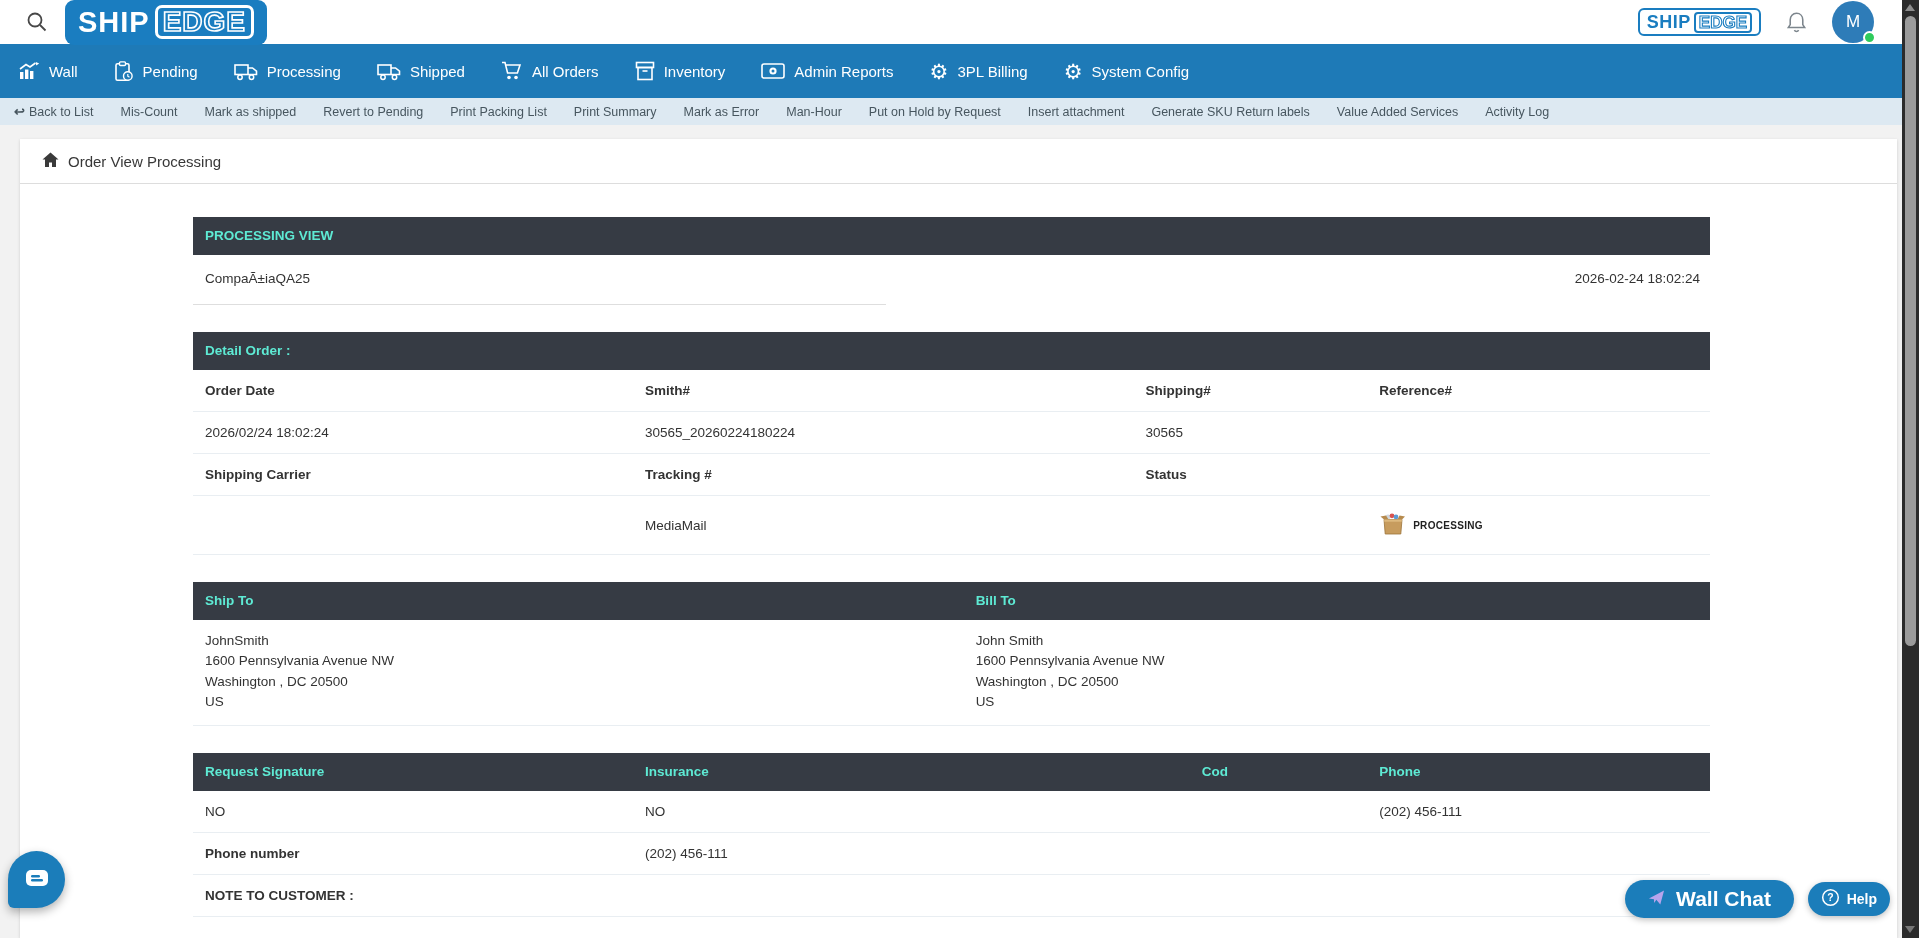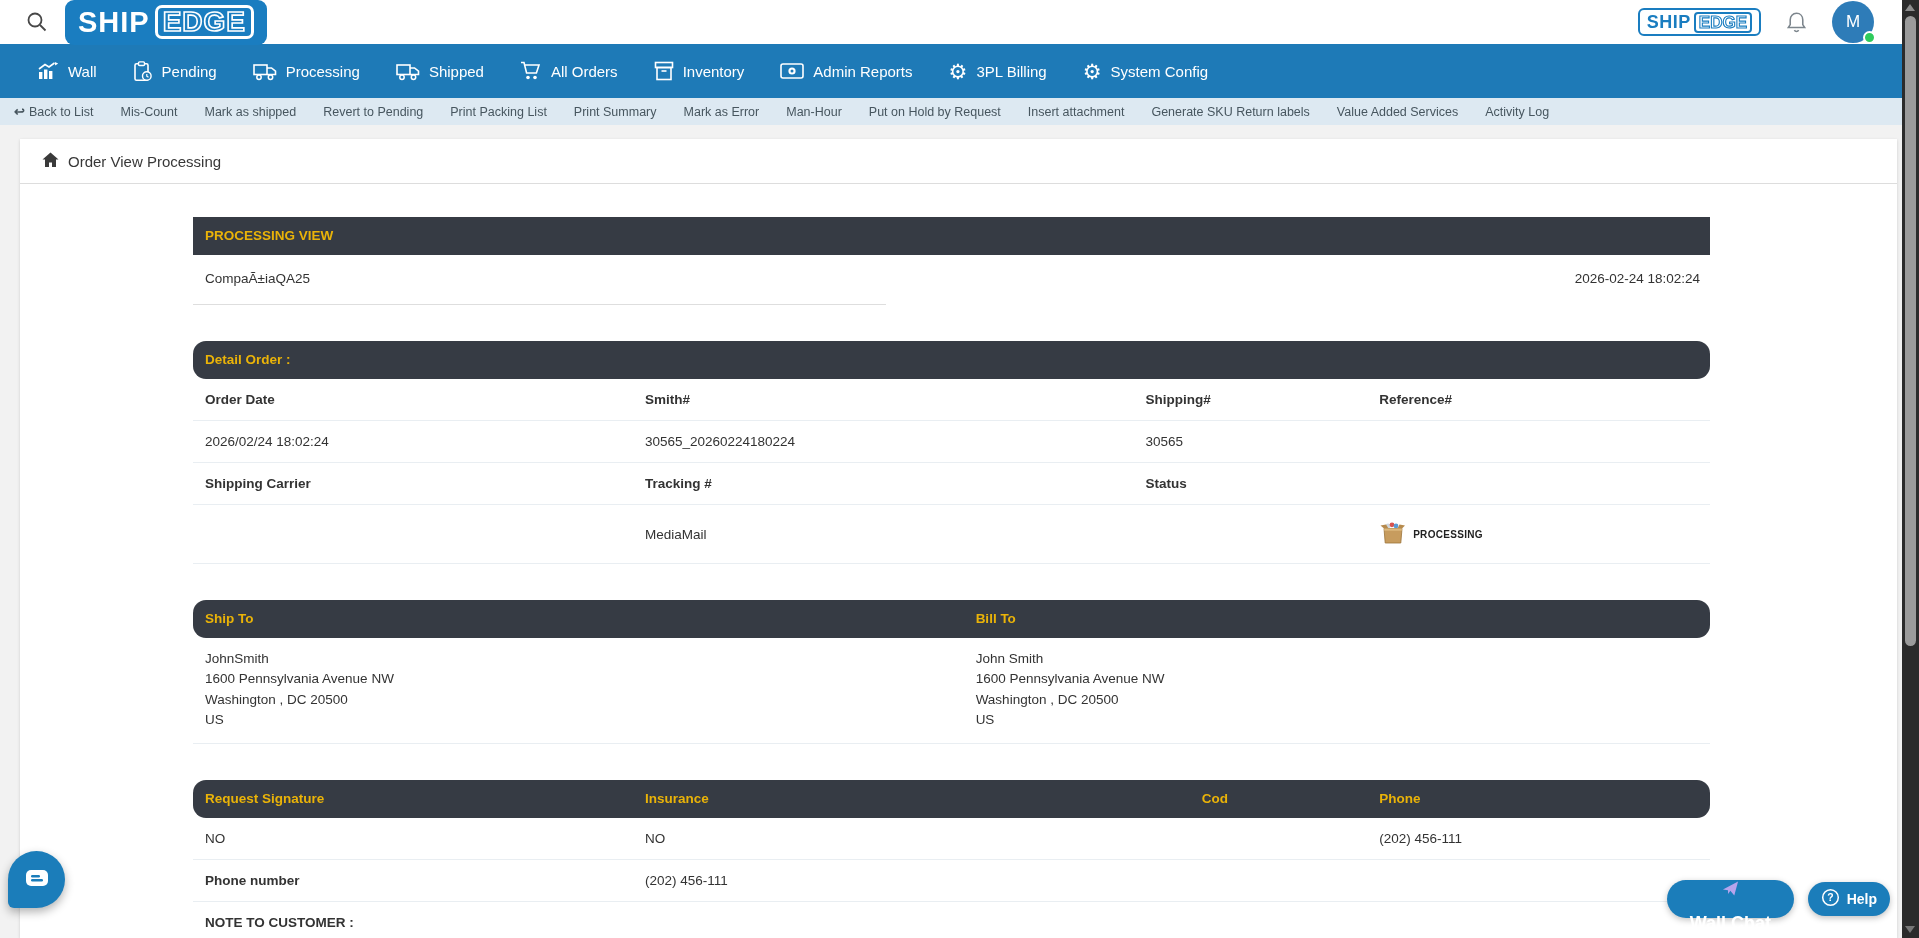--- a/index.html
+++ b/index.html
@@ -16,37 +16,37 @@
   .top-right { margin-left:auto; margin-right:45px; display:flex; align-items:center; gap:24px; }
   .logo-small { border:2px solid #1a7dc0; border-radius:6px; background:#fff; height:28px; padding:0 7px; display:flex; align-items:center; cursor:pointer; }
   .logo-small .ship { color:#1a7dc0; font-weight:bold; font-size:18px; letter-spacing:.5px; }
   .logo-small .edge-box { border:2px solid #1a7dc0; border-radius:4px; padding:0 3px; margin-left:3px; line-height:1; }
   .logo-small .edge { font-size:17px; font-weight:bold; color:transparent; -webkit-text-stroke:1.1px #1a7dc0; }
   .bell { cursor:pointer; display:flex; }
   .avatar { width:42px; height:42px; border-radius:50%; background:#2e7cb8; color:#fff; font-size:17px; display:flex; align-items:center; justify-content:center; position:relative; cursor:pointer; }
   .avatar .dot { position:absolute; right:-2px; bottom:-1px; width:13px; height:13px; border-radius:50%; background:#2fcb5c; border:2px solid #fff; }
 
   
-  .nav { height:54px; background:#1e7ab7; display:flex; align-items:center; padding-left:38px; gap:36px; }
+  .nav { height:54px; background:#1e7ab7; display:flex; align-items:center; padding-left:19px; gap:36px; }
   .nav-item { display:flex; align-items:center; gap:9px; color:#fff; font-size:15px; cursor:pointer; white-space:nowrap; }
   .nico { display:flex; align-items:center; }
   .gear { font-size:21px; line-height:1; color:#fff; }
 
   
   .toolbar { height:27px; background:#dde9f2; display:flex; align-items:center; padding-left:14px; gap:27px; font-size:12.5px; color:#47565f; }
   .tb-item { display:flex; align-items:center; gap:4px; cursor:pointer; white-space:nowrap; }
   .tb-back { font-weight:bold; font-size:13px; }
 
   
   .card { position:absolute; left:20px; top:139px; width:1877px; bottom:0; background:#fff; box-shadow:0 1px 3px rgba(0,0,0,.15); }
   .breadcrumb { height:45px; border-bottom:1px solid #ddd; display:flex; align-items:center; padding-left:22px; gap:9px; font-size:15px; color:#383838; }
 
   .panel { margin:33px 0 0 173px; width:1517px; font-size:13.5px; }
-  .dark { background:#363b44; color:#eab308; font-weight:bold; font-size:13.5px; padding:11px 12px; line-height:16px; }
-  .mt20 { margin-top:36px;border-radius:13px; }
+  .dark { background:#363b44; color:#5eead4; font-weight:bold; font-size:13.5px; padding:11px 12px; line-height:16px; }
+  .mt20 { margin-top:27px; }
   .dark-grid2, .dark-grid4 { padding:11px 0; display:grid; }
   .dark-grid2 { grid-template-columns:50.8% 49.2%; }
   .dark-grid4 { grid-template-columns:29% 36.7% 11.7% 22.6%; }
   .dark-grid2 > div, .dark-grid4 > div { padding-left:12px; }
 
   .company-row { display:flex; }
   .company-cell { width:45.7%; padding:16px 0 18px 12px; border-bottom:1px solid #dedede; }
   .date-cell { flex:1; text-align:right; padding:16px 10px 0 0; }
 
   .grid4 { display:grid; grid-template-columns:29% 33% 15.4% 22.6%; border-bottom:1px solid #e9eef2; padding:13px 0; align-items:center; }
@@ -58,21 +58,21 @@
   .status-text { font-size:10px; font-weight:bold; color:#222; letter-spacing:.3px; }
 
   .addr-grid { display:grid; grid-template-columns:50.8% 49.2%; padding:11px 0 13px; border-bottom:1px solid #e9eef2; line-height:1.5; }
   .addr-grid > div { padding-left:12px; }
 
   .link { color:#1779ba; text-decoration:none; cursor:pointer; }
   .note-row { padding:13px 12px; border-bottom:1px solid #e9eef2; font-weight:bold; }
 
   
   .chat-fab { position:absolute; left:8px; bottom:30px; width:57px; height:57px; background:#1b7dba; border-radius:50% 50% 50% 6px; display:flex; align-items:center; justify-content:center; box-shadow:0 4px 10px rgba(0,0,0,.3); cursor:pointer; z-index:40; }
-  .wallchat-btn { position:absolute; right:125px; bottom:20px; height:38px; background:#1b7dba; border-radius:19px; display:flex; align-items:center; gap:11px; padding:0 23px; color:#fff; font-weight:bold; font-size:18px; box-shadow:0 2px 6px rgba(0,0,0,.25); cursor:pointer; z-index:40;flex-direction:column; }
+  .wallchat-btn { position:absolute; right:125px; bottom:20px; height:38px; background:#1b7dba; border-radius:19px; display:flex; align-items:center; gap:11px; padding:0 23px; color:#fff; font-weight:bold; font-size:21px; box-shadow:0 2px 6px rgba(0,0,0,.25); cursor:pointer; z-index:40; }
   .help-btn { position:absolute; right:29px; bottom:22px; height:34px; background:#1b7dba; border-radius:17px; display:flex; align-items:center; gap:7px; padding:0 13px; color:#fff; font-weight:bold; font-size:14px; box-shadow:0 2px 6px rgba(0,0,0,.25); cursor:pointer; z-index:40; }
 
   
   .scrollbar { position:absolute; right:0; top:0; width:17px; height:938px; background:#2b2b2b; z-index:60; }
   .sb-up { position:absolute; top:4px; left:3px; width:0; height:0; border-left:5.5px solid transparent; border-right:5.5px solid transparent; border-bottom:7px solid #8d8d8d; cursor:pointer; }
   .sb-thumb { position:absolute; top:16px; left:3px; width:11px; height:630px; background:#9b9b9b; border-radius:6px; cursor:pointer; }
   .sb-down { position:absolute; bottom:5px; left:3px; width:0; height:0; border-left:5.5px solid transparent; border-right:5.5px solid transparent; border-top:7px solid #777; cursor:pointer; }
 </style>
 </head>
 <body>

